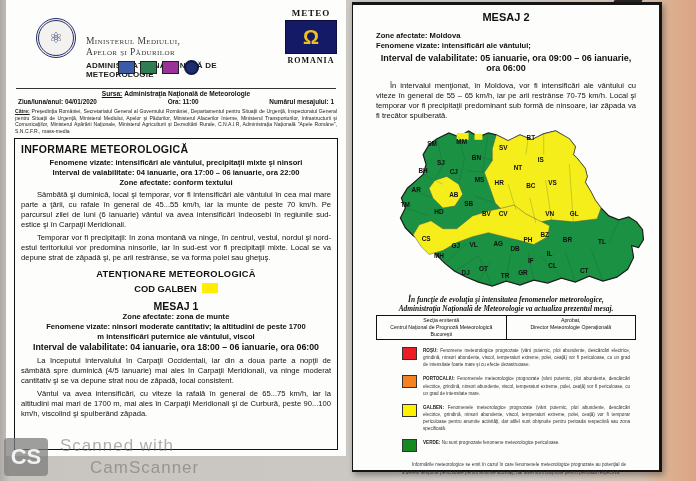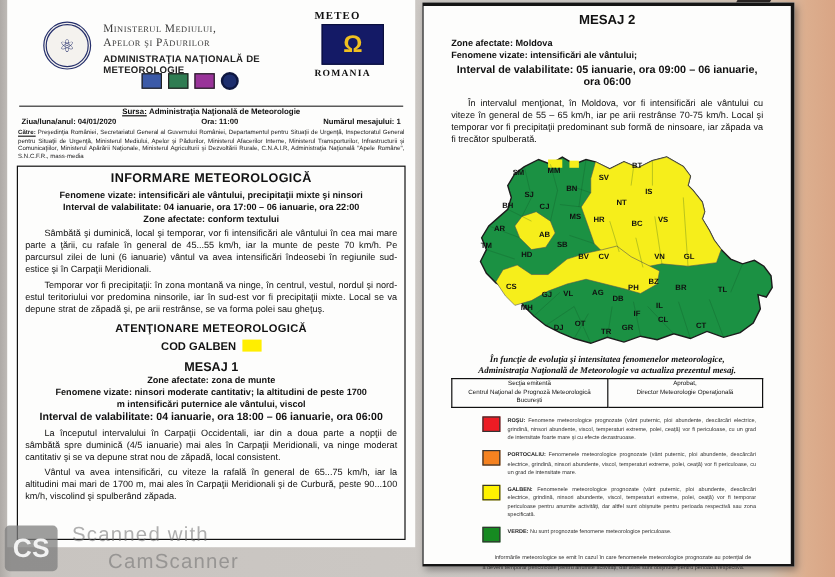--- a/index.html
+++ b/index.html
@@ -7,41 +7,41 @@
   body { font-family:"Liberation Sans", sans-serif; background:#c6c2bd; position:relative; }
   #stage { position:absolute; inset:0; background:linear-gradient(90deg,#aeaaa6 0,#c8c4c0 10px,#cdc9c5 520px,#d3c2b2 640px,#dcae8e 672px,#d9a585 696px); }
   .page { position:absolute; background:#fdfdfc; color:#111; }
   #left-page { left:6px; top:0; width:340px; height:456px; padding:4px 8px 0 8px; }
   #right-page { left:352px; top:2px; width:310px; height:470px; border:3px solid #151515; border-left-width:1px; border-bottom-width:2px; padding:4px 23px; box-shadow:2px 3px 6px rgba(0,0,0,.35); }
   #corner-artifact { position:absolute; left:612px; top:0; width:28px; height:9px; background:#2a2524; transform:skewX(-30deg); }
 
   
   .hdr { position:relative; height:82px; }
   .seal { position:absolute; left:22px; top:14px; width:40px; height:40px; border-radius:50%; border:3px double #26306c; background:#f4f2ee; display:flex; align-items:center; justify-content:center; color:#26306c; font-size:15px; }
-  .min-block { position:absolute; left:72px; top:16px; width:180px; }
+  .min-block { position:absolute; left:72px; top:32px; width:180px; }
   .min-name { font-family:"Liberation Serif", serif; font-variant:small-caps; font-size:9.5px; line-height:1.15; color:#3a3a3a; letter-spacing:.4px; }
   .adm-name { margin-top:3px; font-size:8px; font-weight:bold; letter-spacing:.2px; color:#222; }
-  .meteo-logo { position:absolute; left:248px; top:4px; width:64px; text-align:left; }
+  .meteo-logo { position:absolute; left:265px; top:4px; width:64px; text-align:center; }
   .meteo-top { font-family:"Liberation Serif", serif; font-size:9px; font-weight:bold; letter-spacing:1px; }
   .meteo-box { margin:2px auto; width:52px; height:34px; background:#141a66; border:1px solid #0a0f3e; display:flex; align-items:center; justify-content:center; color:#f0c020; font-size:20px; font-weight:bold; }
   .meteo-bot { font-family:"Liberation Serif", serif; font-size:8px; font-weight:bold; letter-spacing:1px; }
   .badges { position:absolute; left:104px; top:56px; display:flex; gap:5px; align-items:center; }
   .badge { width:17px; height:13px; border:1px solid #222; font-size:4px; color:#fff; text-align:center; line-height:12px; }
   .badge.b1 { background:#3b5aa8; } .badge.b2 { background:#2f7d52; } .badge.b3 { background:#993399; }
   .badge-circle { width:15px; height:15px; border-radius:50%; background:#1d2e6e; border:2px solid #0e1740; }
   .rule { border-top:1.5px solid #333; margin:2px 2px 1px 2px; }
 
   .src-line { text-align:center; font-size:6.6px; font-weight:bold; }
   .src-line .u { text-decoration:underline; }
   .meta-row { display:flex; justify-content:space-between; font-size:6.4px; font-weight:bold; padding:1px 4px 2px 4px; }
   .recipients { font-size:5.1px; line-height:1.32; text-align:justify; color:#222; padding:1px 1px 2px 1px; }
   .recipients .u { text-decoration:underline; font-weight:bold; }
 
   .main-box { border:1.6px solid #111; margin-top:1px; padding:3px 6px 4px 6px; height:312px; }
-  .doc-title { text-align:center; font-size:10.5px; font-weight:bold; letter-spacing:.3px; padding:1px 0 3px 0; }
+  .doc-title { text-align:left; font-size:10.5px; font-weight:bold; letter-spacing:.3px; padding:1px 0 3px 0; }
   .c-bold { text-align:center; font-size:7.6px; font-weight:bold; line-height:1.3; }
   .c-bold.big { font-size:8.8px; }
   .para { font-size:7.6px; line-height:1.3; text-align:justify; text-indent:16px; margin-top:3px; }
   .sec-title { text-align:center; font-size:9.3px; font-weight:bold; margin-top:7px; letter-spacing:.3px; }
   .cod-line { text-align:center; font-size:9.3px; font-weight:bold; margin-top:4px; }
   .cod-sq { display:inline-block; width:16px; height:10px; vertical-align:-1px; margin-left:5px; }
   .msg-title { text-align:center; font-size:10.5px; font-weight:bold; margin-top:6px; }
 
   
   .r-title { text-align:center; font-size:11px; font-weight:bold; padding-top:2px; }

